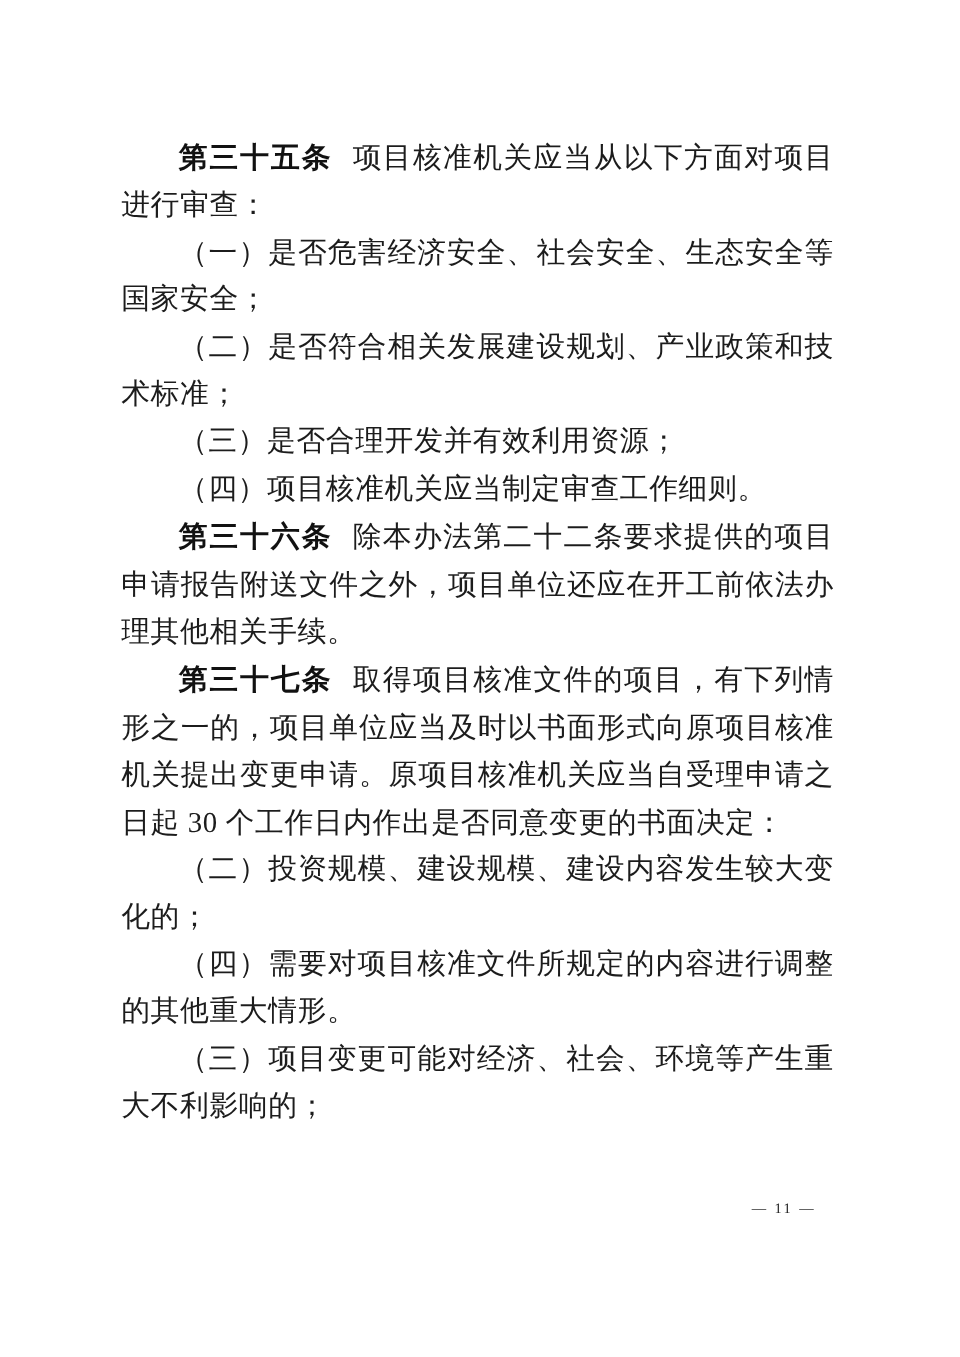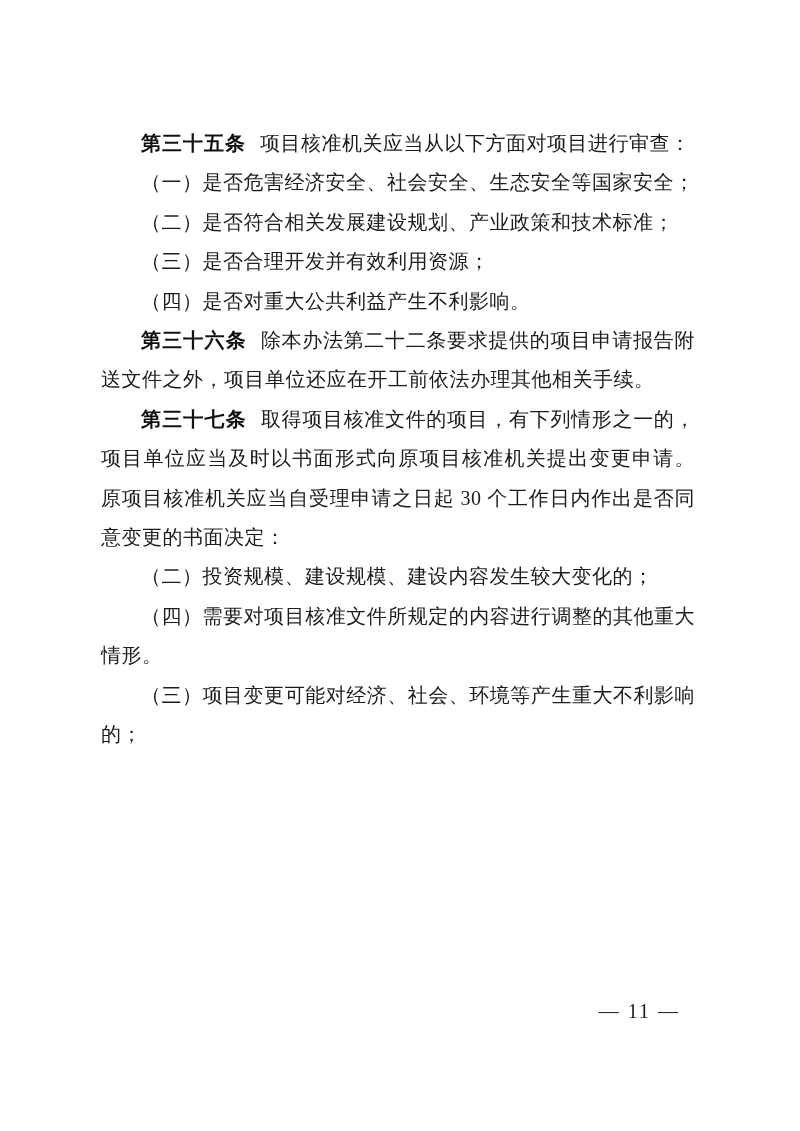--- a/index.html
+++ b/index.html
@@ -11,60 +11,60 @@
     position: relative;
     width: 800px;
     height: 1131px;
     background: #ffffff;
     overflow: hidden;
     font-family: "Liberation Serif", "DejaVu Serif", serif;
   }
   .content {
     position: absolute;
     left: 101px;
-    top: 124px;
+    top: 112px;
     width: 594px;
     color: #1c1c1c;
-    font-size: 20px;
+    font-size: 24px;
     line-height: 39.4px;
     text-align: justify;
     letter-spacing: 0.5px;
   }
   .content p {
     margin: 0;
     text-indent: 2em;
   }
   .article-num {
     font-weight: 700;
     font-family: "Liberation Sans", "DejaVu Sans", sans-serif;
     letter-spacing: 1px;
     margin-right: 0.7em;
     color: #111111;
   }
   .page-footer {
     position: absolute;
     top: 1000px;
     right: 120px;
     color: #1c1c1c;
-    font-size: 20px;
+    font-size: 12px;
     letter-spacing: 2px;
     font-family: "Liberation Serif", "DejaVu Serif", serif;
   }
 </style>
 </head>
 <body>
 
 <div class="page">
   <div class="content">
 
   <p><span class="article-num">第三十五条</span><span>项目核准机关应当从以下方面对项目进行审查：</span></p>
       <p><span>（一）是否危害经济安全、社会安全、生态安全等国家安全；</span></p>
       <p><span>（二）是否符合相关发展建设规划、产业政策和技术标准；</span></p>
       <p><span>（三）是否合理开发并有效利用资源；</span></p>
-      <p><span>（四）是否对重大公共利益产生不利影响。</span></p>
+      <p><span>（四）项目核准机关应当制定审查工作细则。</span></p>
       <p><span class="article-num">第三十六条</span><span>除本办法第二十二条要求提供的项目申请报告附送文件之外，项目单位还应在开工前依法办理其他相关手续。</span></p>
       <p><span class="article-num">第三十七条</span><span>取得项目核准文件的项目，有下列情形之一的，项目单位应当及时以书面形式向原项目核准机关提出变更申请。原项目核准机关应当自受理申请之日起 30 个工作日内作出是否同意变更的书面决定：</span></p>
       <p><span>（二）投资规模、建设规模、建设内容发生较大变化的；</span></p>
       <p><span>（四）需要对项目核准文件所规定的内容进行调整的其他重大情形。</span></p>
       <p><span>（三）项目变更可能对经济、社会、环境等产生重大不利影响的；</span></p>
     </div>
   <div class="page-footer">— 11 —</div>
 </div>
 
 </body></html>

